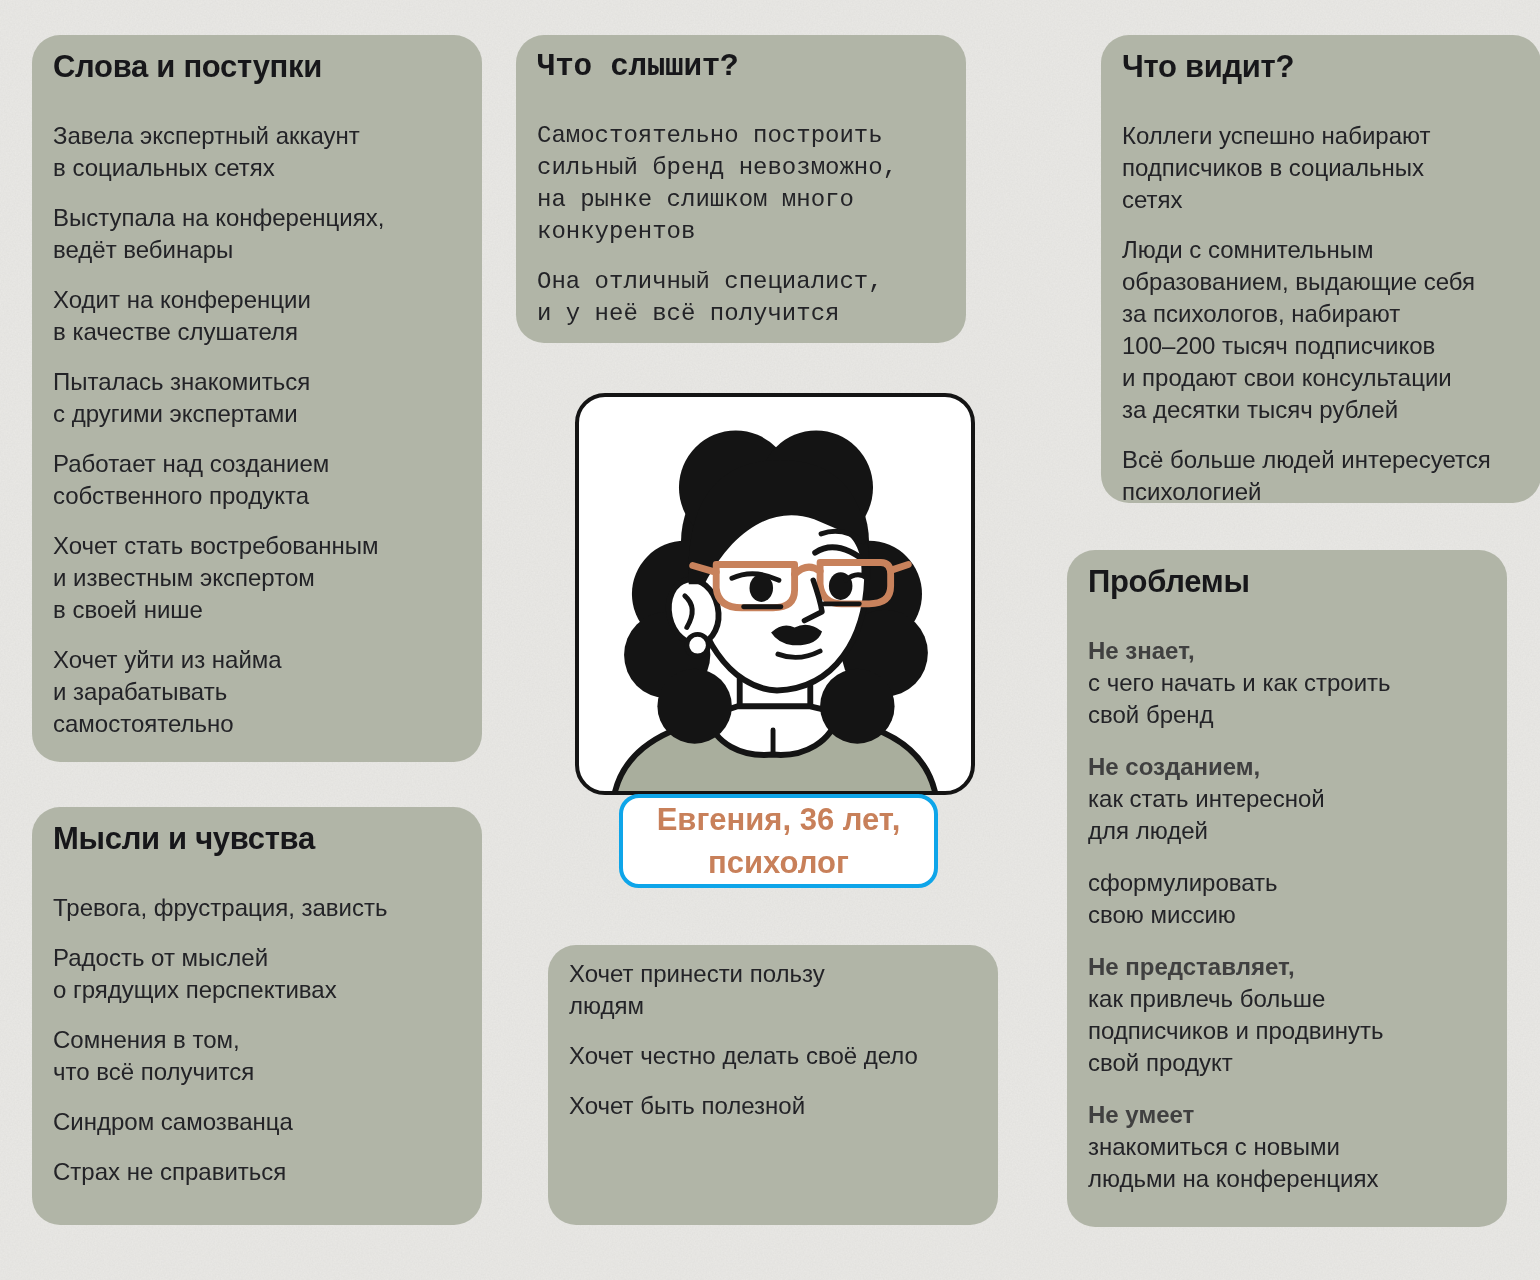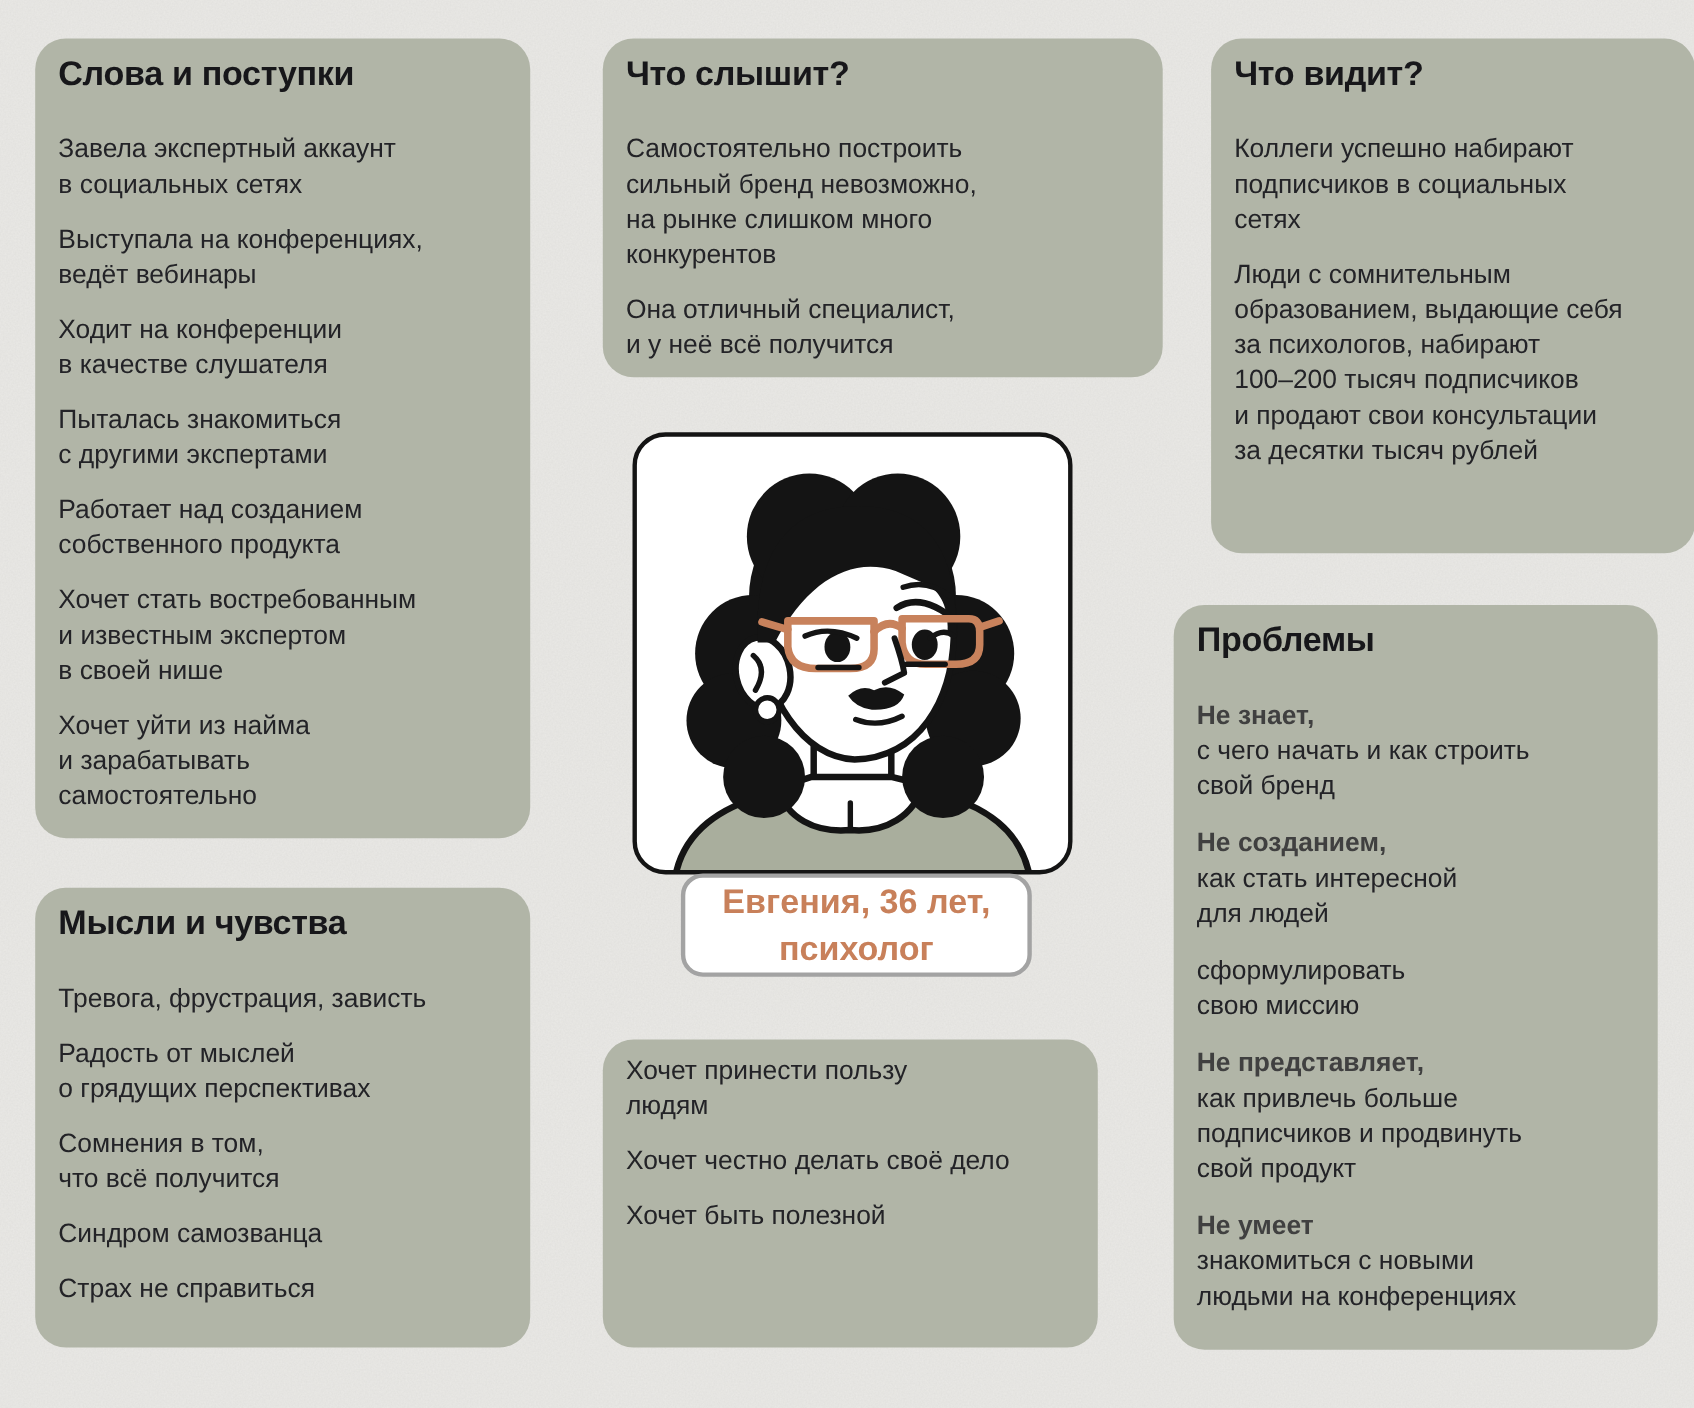--- a/index.html
+++ b/index.html
@@ -29,40 +29,40 @@
     font-size:24px;line-height:32px;
     color:#232327;
     white-space:pre-line;
   }
   .card p.item:last-child{margin-bottom:0;}
   #card-problems p.item{margin-bottom:20px;}
   .lead{display:block;color:#404040;font-weight:bold;}
   
   #card-words   {left:32px;  top:35px;  width:450px; height:727px;}
   #card-thoughts{left:32px;  top:807px; width:450px; height:418px;}
-  #card-hears   {left:548px; top:35px;  width:509px; height:308px;}
+  #card-hears   {left:516px; top:35px;  width:450px; height:308px;font-family:Liberation Mono, monospace;}
   #card-values  {left:548px; top:945px; width:450px; height:280px;}
   #card-sees    {left:1067px;top:35px;  width:440px; height:468px;margin-left:34px;}
   #card-problems{left:1067px;top:550px; width:440px; height:677px;}
   .portrait-frame{
     position:absolute;z-index:2;
     left:575px;top:393px;width:400px;height:402px;
     box-sizing:border-box;
     background:#ffffff;
     border:4px solid #141414;
     border-radius:30px;
     overflow:hidden;
   }
   .portrait-frame svg{display:block;width:100%;height:100%;}
   .name-tag{
     position:absolute;z-index:3;
     left:619px;top:794px;width:319px;height:94px;
     box-sizing:border-box;
     background:#ffffff;
-    border:4px solid #a3a3a3;
+    border:4px solid #0ea5e9;
     border-radius:20px;
     display:flex;align-items:center;justify-content:center;
     text-align:center;
     font-size:31px;line-height:43px;font-weight:bold;
     color:#c8805a;
     white-space:pre-line;
   }
 </style>
 </head>
 <body>
@@ -129,20 +129,22 @@
     <h2>Что видит?</h2>
     <p class="item">Коллеги успешно набирают
 подписчиков в социальных
 сетях</p>
     <p class="item">Люди с сомнительным
 образованием, выдающие себя
 за психологов, набирают
 100–200 тысяч подписчиков
 и продают свои консультации
 за десятки тысяч рублей</p>
+    <p class="item">Всё больше людей интересуется
+психологией</p>
   </section>
 
   <section class="card" id="card-problems">
     <h2>Проблемы</h2>
     <p class="item"><span class="lead">Не знает,</span><span>с чего начать и как строить
 свой бренд</span></p>
     <p class="item"><span class="lead">Не созданием,</span><span>как стать интересной
 для людей</span></p>
     <p class="item"><span>сформулировать
 свою миссию</span></p>

